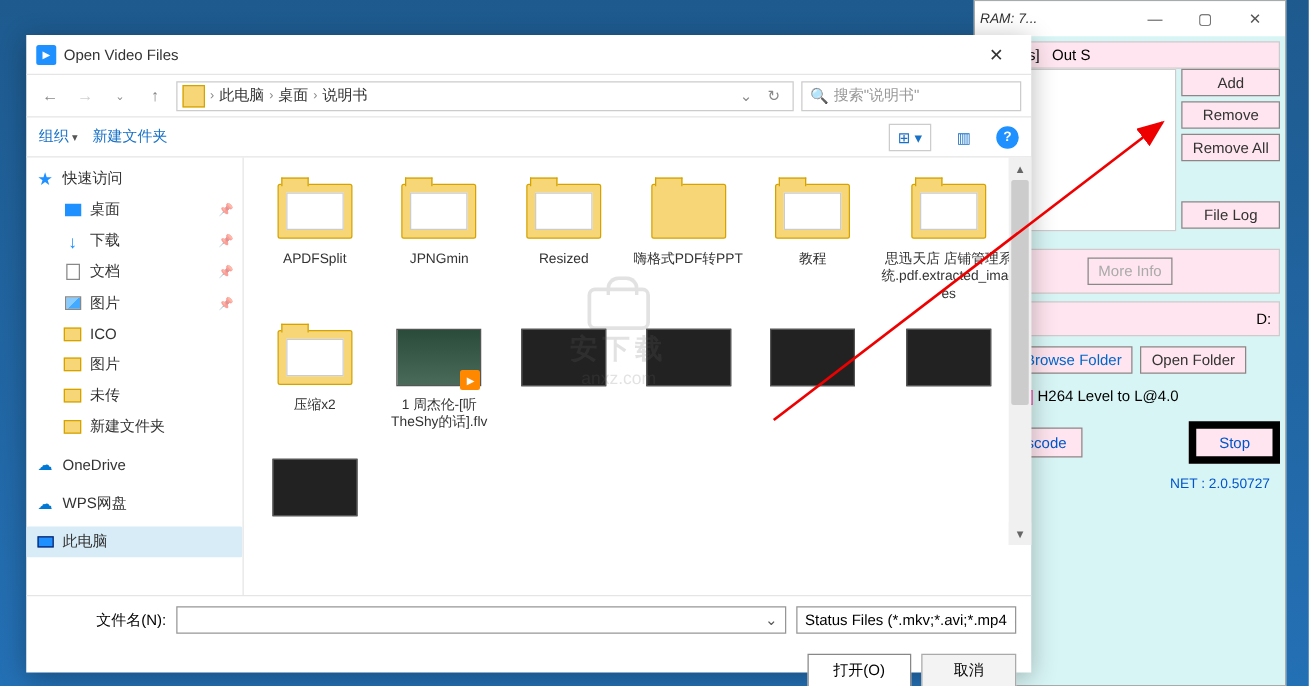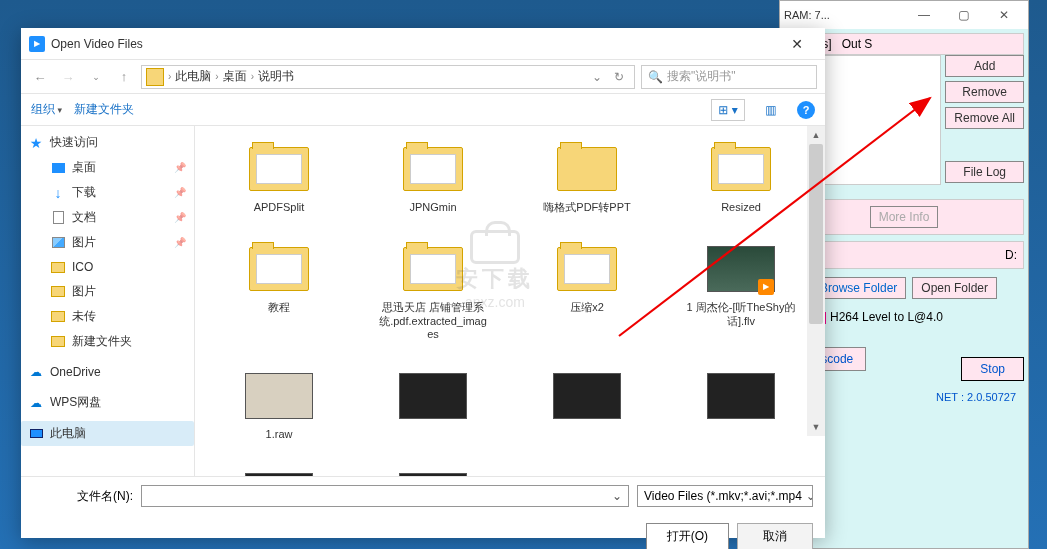--- a/index.html
+++ b/index.html
@@ -1,36 +1,36 @@
 <!DOCTYPE html>
 <html><head>
 <meta charset="utf-8">
 <style>
 * { box-sizing: border-box; margin: 0; padding: 0; font-family: "Segoe UI", "Microsoft YaHei", sans-serif; font-size: 12px; }
 body { background: linear-gradient(180deg, #1e5a8e 0%, #2470b5 100%); width: 1047px; height: 549px; position: relative; overflow: hidden; }
 
 
 .bg-app { position: absolute; right: 18px; top: 0; width: 250px; height: 549px; background: #d8f5f5; border: 1px solid #aaa; }
 .bg-titlebar { display: flex; align-items: center; background: #fff; height: 28px; padding: 0 4px; }
-.bg-title { flex: 1; color: #333; font-size: 11px; white-space: nowrap; overflow: hidden; }
+.bg-title { flex: 1; color: #333; font-size: 11px; white-space: nowrap; overflow: hidden; font-style: italic; }
 .bg-winbtn { width: 40px; height: 22px; text-align: center; line-height: 22px; color: #555; font-size: 12px; }
 .bg-content { padding: 4px; }
 .bg-row { display: flex; align-items: center; margin-bottom: 6px; gap: 6px; }
 .bg-header { background: #ffe5ef; border: 1px solid #ccc; height: 22px; display: flex; align-items: center; padding: 0 6px; gap: 10px; }
 .bg-list { background: #fff; border: 1px solid #ccc; height: 130px; margin-bottom: 8px; }
 .bg-btn { background: #ffe5ef; border: 1px solid #888; padding: 3px 8px; color: #333; min-width: 64px; text-align: center; }
 .bg-btn.disabled { color: #aaa; }
 .bg-btn.blue { color: #0066cc; font-weight: 500; }
 .bg-panel { background: #ffe5ef; border: 1px solid #ccc; padding: 6px; margin-top: 6px; display: flex; align-items: center; justify-content: center; }
 .bg-select { background: #fff; border: 1px solid #aaa; width: 24px; height: 20px; display: inline-flex; align-items: center; justify-content: center; }
 .bg-check { display: inline-flex; align-items: flex-end; gap: 4px; }
 .bg-check-box { width: 12px; height: 12px; border: 1px solid #e08; }
 .bg-net { text-align: right; color: #0055cc; padding: 4px 8px; font-size: 11px; }
 .bg-transcode { background: #ffe5ef; border: 1px solid #888; padding: 4px 12px; color: #0055cc; }
-.bg-stop { background: #ffe5ef; border: 1px solid #000000; padding: 4px 18px; color: #0055cc; margin-top: 20px; }
+.bg-stop { background: #ffe5ef; border: 6px solid #000000; padding: 4px 18px; color: #0055cc; }
 
 
 .dialog { position: absolute; left: 21px; top: 28px; width: 804px; height: 510px; background: #fff; box-shadow: 0 4px 20px rgba(0,0,0,0.3); z-index: 10; }
 .dlg-titlebar { height: 32px; display: flex; align-items: center; padding: 0 8px; border-bottom: 1px solid #e5e5e5; }
 .dlg-icon { width: 16px; height: 16px; background: #1e90ff; border-radius: 2px; display: inline-flex; align-items: center; justify-content: center; margin-right: 6px; }
 .dlg-icon::after { content: "▶"; color: #fff; font-size: 8px; }
 .dlg-title { flex: 1; color: #333; }
 .dlg-closebtn { width: 40px; text-align: center; font-size: 14px; color: #333; }
 
 .dlg-nav { height: 34px; display: flex; align-items: center; padding: 0 8px; gap: 6px; border-bottom: 1px solid #e5e5e5; }
@@ -61,21 +61,21 @@
 .star { color: #1e90ff; font-size: 14px; }
 .folder-y { background: #f7d678; border: 1px solid #d4a300; width: 14px; height: 11px; }
 .blue-sq { background: #1e90ff; width: 13px; height: 10px; }
 .dl-arrow { color: #1e90ff; font-size: 14px; font-weight: bold; }
 .doc-ico { border: 1px solid #888; width: 11px; height: 13px; background: #fff; }
 .pic-ico { border: 1px solid #888; width: 13px; height: 11px; background: linear-gradient(135deg,#8cf 50%,#4af 50%); }
 .cloud { color: #0078d4; font-size: 12px; }
 .pc-ico { background: #1e90ff; width: 13px; height: 9px; border: 1px solid #126; }
 
 .files { flex: 1; overflow: auto; padding: 8px; }
-.file-grid { display: grid; grid-template-columns: repeat(4, 1fr); gap: 12px 2px; }
+.file-grid { display: grid; grid-template-columns: repeat(6, 1fr); gap: 2px 2px; }
 .file-item { display: flex; flex-direction: column; align-items: center; padding: 6px 2px; text-align: center; border: 1px solid transparent; }
 .file-thumb { width: 70px; height: 56px; display: flex; align-items: center; justify-content: center; margin-bottom: 4px; position: relative; }
 .thumb-folder { background: #f7d678; border: 1px solid #d4a300; width: 60px; height: 44px; border-radius: 2px; position: relative; }
 .thumb-folder::before { content: ""; position: absolute; top: -6px; left: 2px; width: 20px; height: 6px; background: #f7d678; border: 1px solid #d4a300; border-bottom: none; }
 .thumb-folder.preview::after { content: ""; position: absolute; inset: 6px; background: #fff; border: 1px solid #ccc; }
 .thumb-img { width: 68px; height: 46px; background: #888; border: 1px solid #555; object-fit: cover; }
 .play-overlay { position: absolute; right: 2px; bottom: 2px; width: 16px; height: 16px; background: #ff8800; border-radius: 2px; display: flex; align-items: center; justify-content: center; color: #fff; font-size: 8px; }
 .file-label { font-size: 11px; color: #333; line-height: 1.25; max-width: 110px; overflow-wrap: break-word; }
 .scrollbar { position: absolute; right: 0; top: 98px; bottom: 102px; width: 18px; background: #f0f0f0; }
 .scrollbar-thumb { position: absolute; left: 2px; right: 2px; top: 18px; height: 180px; background: #ccc; border-radius: 2px; }
@@ -271,29 +271,29 @@
             <div class="file-label">APDFSplit</div>
           </div>
         <div class="file-item">
             <div class="file-thumb">
               <div class="thumb-folder preview"></div>
             </div>
             <div class="file-label">JPNGmin</div>
           </div>
         <div class="file-item">
             <div class="file-thumb">
+              <div class="thumb-folder preview"></div>
+            </div>
+            <div class="file-label">Resized</div>
+          </div>
+        <div class="file-item">
+            <div class="file-thumb">
               <div class="thumb-folder"></div>
             </div>
             <div class="file-label">嗨格式PDF转PPT</div>
-          </div>
-        <div class="file-item">
-            <div class="file-thumb">
-              <div class="thumb-folder preview"></div>
-            </div>
-            <div class="file-label">Resized</div>
           </div>
         <div class="file-item">
             <div class="file-thumb">
               <div class="thumb-folder preview"></div>
             </div>
             <div class="file-label">教程</div>
           </div>
 
         <div class="file-item">
             <div class="file-thumb">
@@ -306,26 +306,20 @@
               <div class="thumb-folder preview"></div>
             </div>
             <div class="file-label">压缩x2</div>
           </div>
         <div class="file-item">
             <div class="file-thumb">
               <div class="thumb-img" style="background:linear-gradient(#2a4a3a,#4a6a5a);"></div>
               <span class="play-overlay">▶</span>
             </div>
             <div class="file-label">1 周杰伦-[听TheShy的话].flv</div>
-          </div>
-        <div class="file-item">
-            <div class="file-thumb">
-              <div class="thumb-img" style="background:#d8d0c0;"></div>
-            </div>
-            <div class="file-label">1.raw</div>
           </div>
 
         <div class="file-item">
             <div class="file-thumb">
               <div class="thumb-img" style="background:#222;"></div>
             </div>
           </div>
         <div class="file-item">
             <div class="file-thumb">
               <div class="thumb-img" style="background:#222;"></div>
@@ -354,21 +348,21 @@
     <div class="scrollbar-btn" style="top:0;">▲</div>
     <div class="scrollbar-thumb"></div>
     <div class="scrollbar-btn" style="bottom:0;">▼</div>
   </div>
 
   <div class="dlg-footer">
     <div class="fn-row">
       <span class="fn-label">文件名(N):</span>
       <div class="fn-combo"></div>
       <div class="ft-combo">
-          <span>Video Files (*.mkv;*.avi;*.mp4</span>
+          <span>Status Files (*.mkv;*.avi;*.mp4</span>
         </div>
     </div>
     <div class="btn-row">
       <span class="dlg-btn primary">打开(O)</span>
       <span class="dlg-btn">取消</span>
     </div>
   </div>
 </div>
 
 <div class="watermark">

